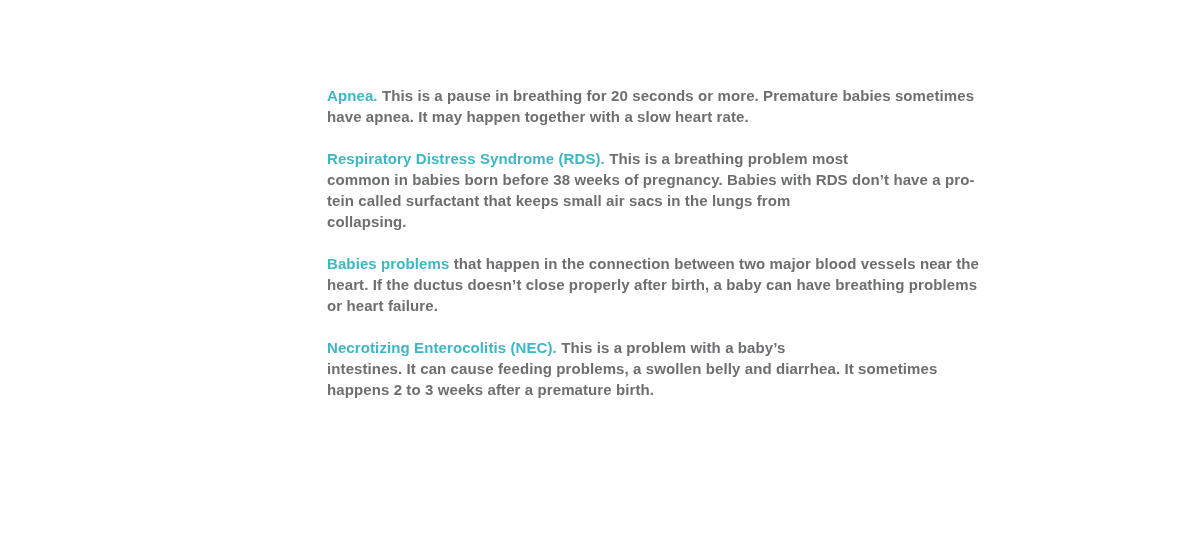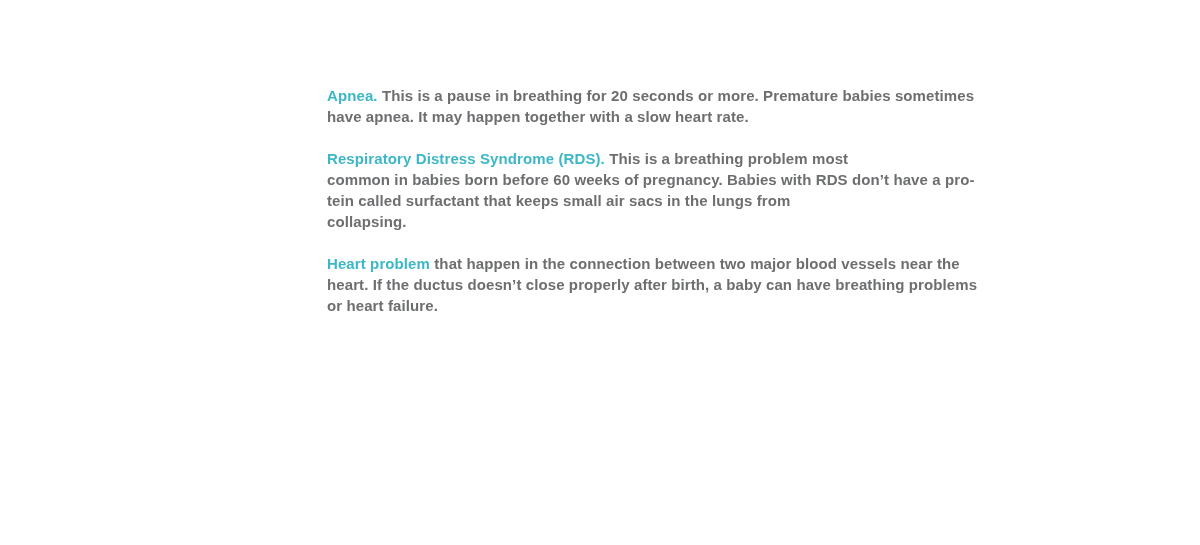--- a/index.html
+++ b/index.html
@@ -38,24 +38,27 @@
 </head>
 <body>
 
 <main>
   <section class="content-column">
 
     <p class="para"><span class="term">Apnea.</span><span> This is a pause in breathing for 20 seconds or more. Premature babies sometimes
 have apnea. It may happen together with a slow heart rate.</span></p>
 
     <p class="para"><span class="term">Respiratory Distress Syndrome (RDS).</span><span> This is a breathing problem most
-common in babies born before 60 weeks of pregnancy. Babies with RDS don’t have a pro-
+common in babies born before 38 weeks of pregnancy. Babies with RDS don’t have a pro-
 tein called surfactant that keeps small air sacs in the lungs from
 collapsing.</span></p>
 
-    <p class="para"><span class="term">Heart problem</span><span> that happen in the connection between two major blood vessels near the
+    <p class="para"><span class="term">Babies problems</span><span> that happen in the connection between two major blood vessels near the
 heart. If the ductus doesn’t close properly after birth, a baby can have breathing problems
 or heart failure.</span></p>
 
+    <p class="para"><span class="term">Necrotizing Enterocolitis (NEC).</span><span> This is a problem with a baby’s
+intestines. It can cause feeding problems, a swollen belly and diarrhea. It sometimes
+happens 2 to 3 weeks after a premature birth.</span></p>
 
 
   </section>
 </main>
 
 </body></html>

